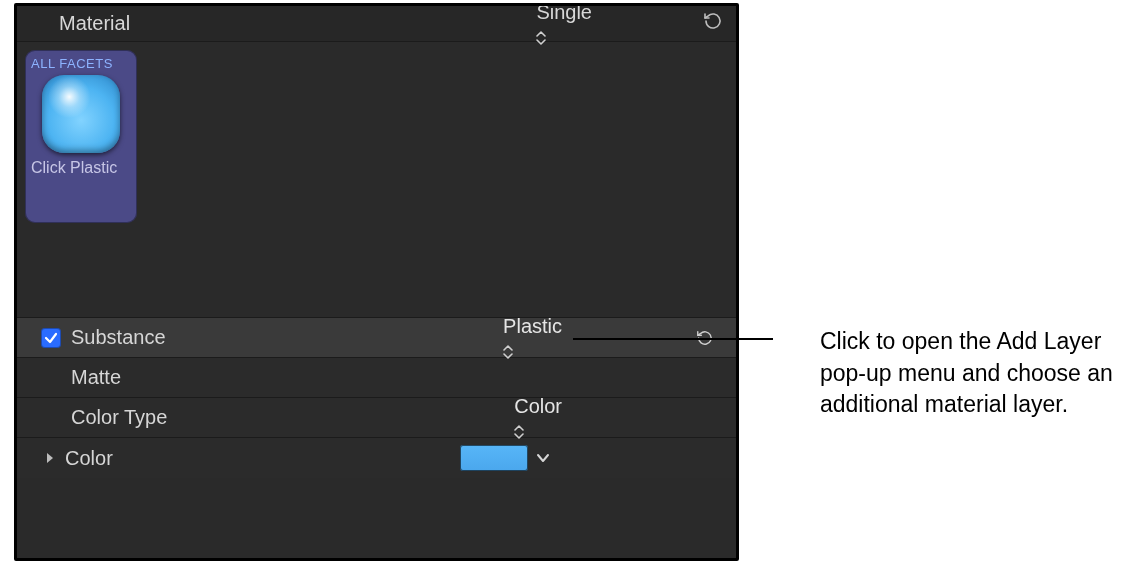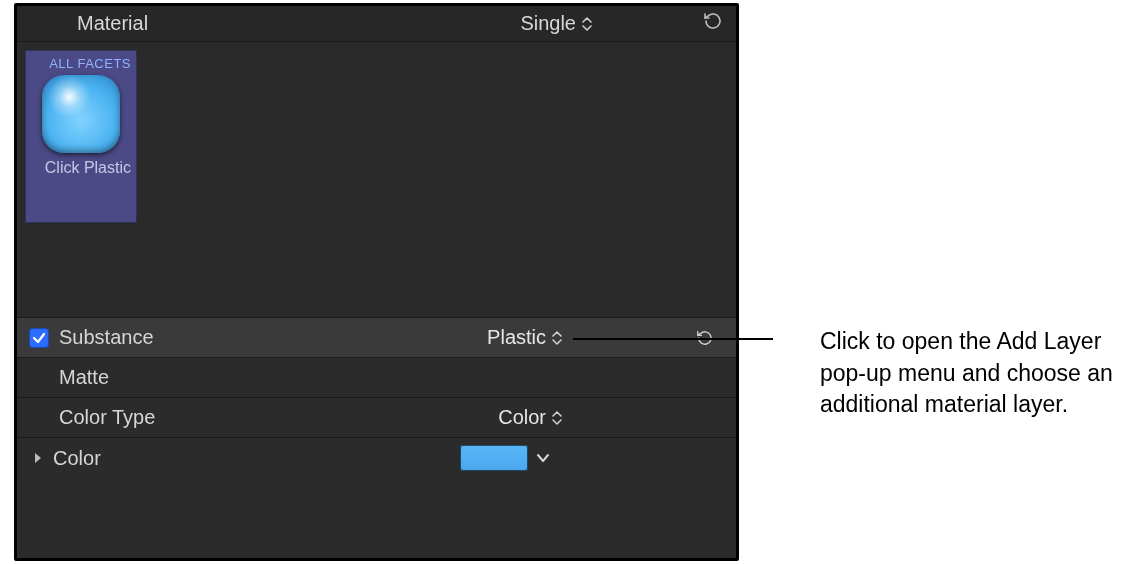--- a/index.html
+++ b/index.html
@@ -25,58 +25,58 @@
     height: 558px;
     background: #2a2a2a;
     border: 3px solid #000;
     border-radius: 2px;
     overflow: hidden;
   }
   .header {
     display: flex;
     align-items: center;
     height: 36px;
-    padding: 0 14px 0 60px;
+    padding: 0 14px 0 42px;
     background: #272727;
     border-bottom: 1px solid #1b1b1b;
     font-size: 20px;
   }
   .header-title {
     flex: 0 0 auto;
     color: #d7d7d7;
   }
   .spacer { flex: 1 1 auto; }
   .dropdown {
     display: inline-flex;
-    align-items: center;
     gap: 6px;
     color: #d7d7d7;
     cursor: default;
+    flex-direction: column;
   }
   .updown-icon svg, .chevdown-icon svg { display: block; }
   .reset-icon {
     margin-left: 110px;
     color: #c4c4c4;
     opacity: .9;
   }
 
   .preview-area {
     height: 276px;
     background: #2a2a2a;
     padding: 8px 0 0 8px;
     border-bottom: 1px solid #1b1b1b;
     display: flex;
     align-items: flex-start;
   }
   .material-tile {
     width: 112px;
     background: #4b4a87;
-    border-radius: 0;
+    border-radius: 10px;
     padding: 6px 6px 46px 6px;
-    text-align: right;
+    text-align: left;
     box-shadow: inset 0 0 0 1px rgba(0,0,0,.35);
   }
   .material-tile .facets {
     color: #8db3ff;
     font-size: 13px;
     letter-spacing: .5px;
     margin-bottom: 4px;
   }
   .material-swatch {
     width: 78px;
@@ -116,21 +116,21 @@
     display: inline-flex;
     align-items: center;
     gap: 6px;
     color: #e0e0e0;
   }
 
   .prop-row {
     display: flex;
     align-items: center;
     height: 40px;
-    padding: 0 18px 0 12px;
+    padding: 0 18px 0 24px;
     border-bottom: 1px solid #1b1b1b;
     font-size: 20px;
   }
   .prop-row.first { background: #3a3a3a; }
   .prop-row.light { background: #2b2b2b; }
   .prop-row .check {
     width: 20px;
     height: 20px;
     border-radius: 4px;
     background: #2a6cff;

